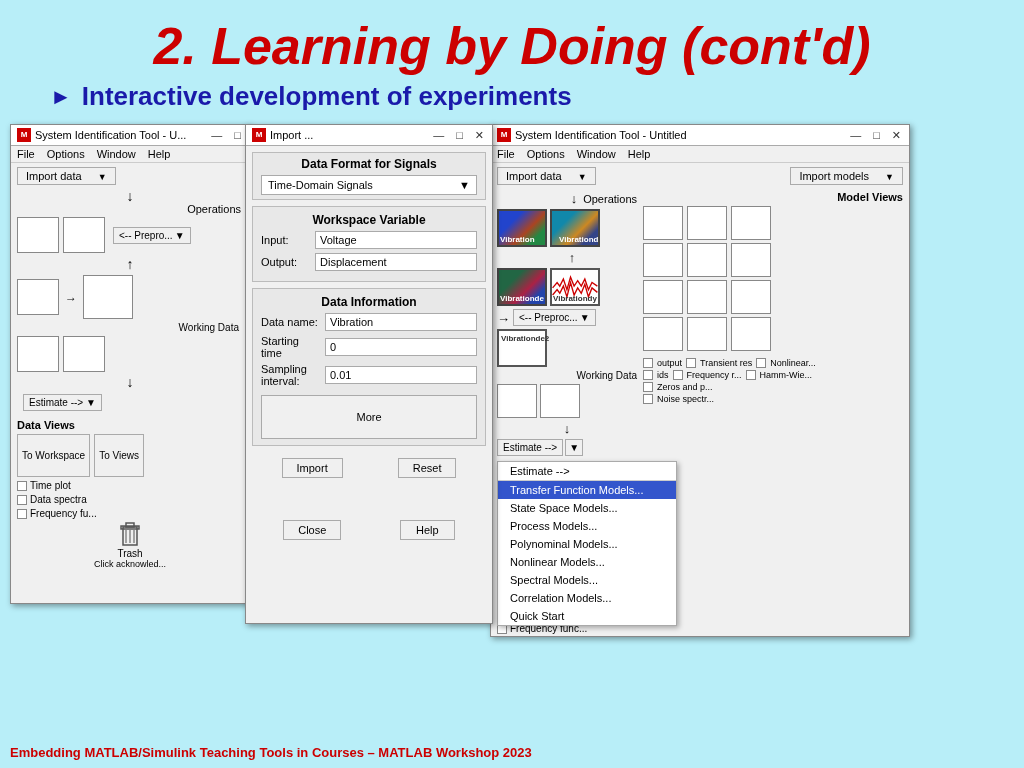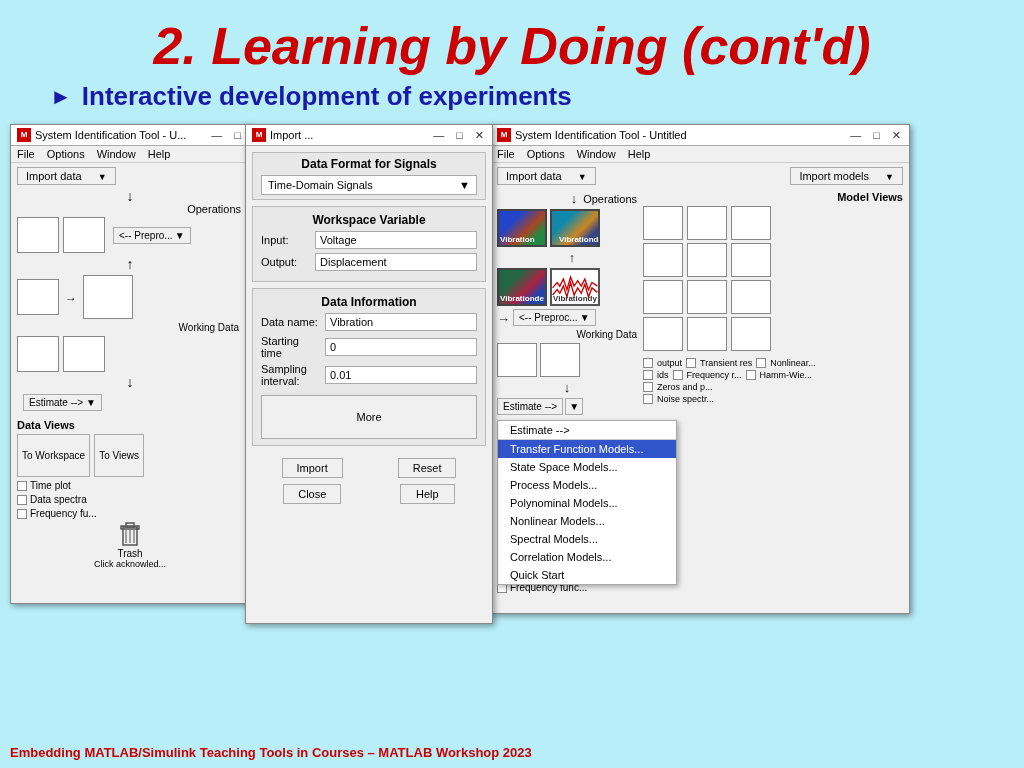--- a/index.html
+++ b/index.html
@@ -555,21 +555,21 @@
     </div>
 
     <div class="dialog-buttons">
       <button class="dialog-btn">
         <span>Import</span>
       </button>
       <button class="dialog-btn">
         <span>Reset</span>
       </button>
     </div>
-    <div class="dialog-buttons" style="padding-top:0;">
+    <div class="dialog-buttons" style="padding-top:0;margin-top:36px;">
       <button class="dialog-btn">
         <span>Close</span>
       </button>
       <button class="dialog-btn">
         <span>Help</span>
       </button>
     </div>
   </div>
 
   <div class="win sys-id-right">
@@ -636,20 +636,25 @@
         </div>
 
         <div style="display:flex; align-items:center; gap:3px;">
           <span style="font-size:13px;">→</span>
           <button class="preprocess-btn">
             <span>&lt;-- Preproc...</span>
             <span>▼</span>
           </button>
         </div>
 
+        <div style="display:flex; gap:3px;">
+          <div style="width:50px; height:38px; background:white; border:2px solid #555;">
+            <span style="font-size:8px;color:#333;font-weight:bold;padding:2px;">Vibrationde2</span>
+          </div>
+        </div>
         <div style="font-size:10px; text-align:right;">Working Data</div>
 
         <div style="display:flex; gap:3px;">
           <div class="right-box"></div>
           <div class="right-box"></div>
         </div>
 
         <div style="text-align:center; font-size:13px;">↓</div>
         <div style="display:flex; align-items:center; gap:2px; position:relative;">
           <button class="estimate-btn">

